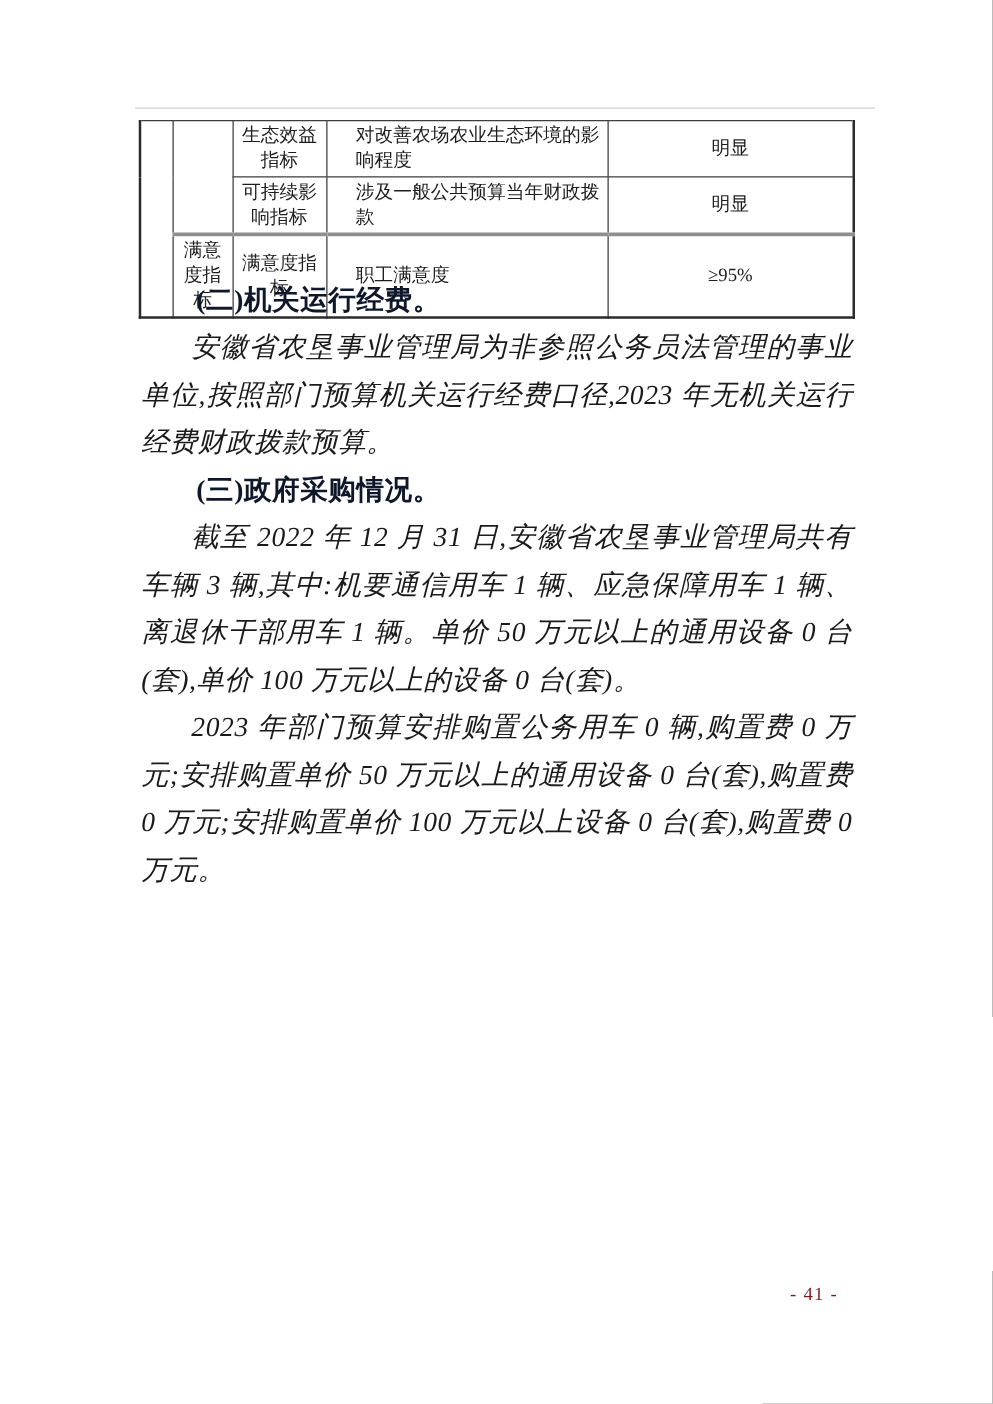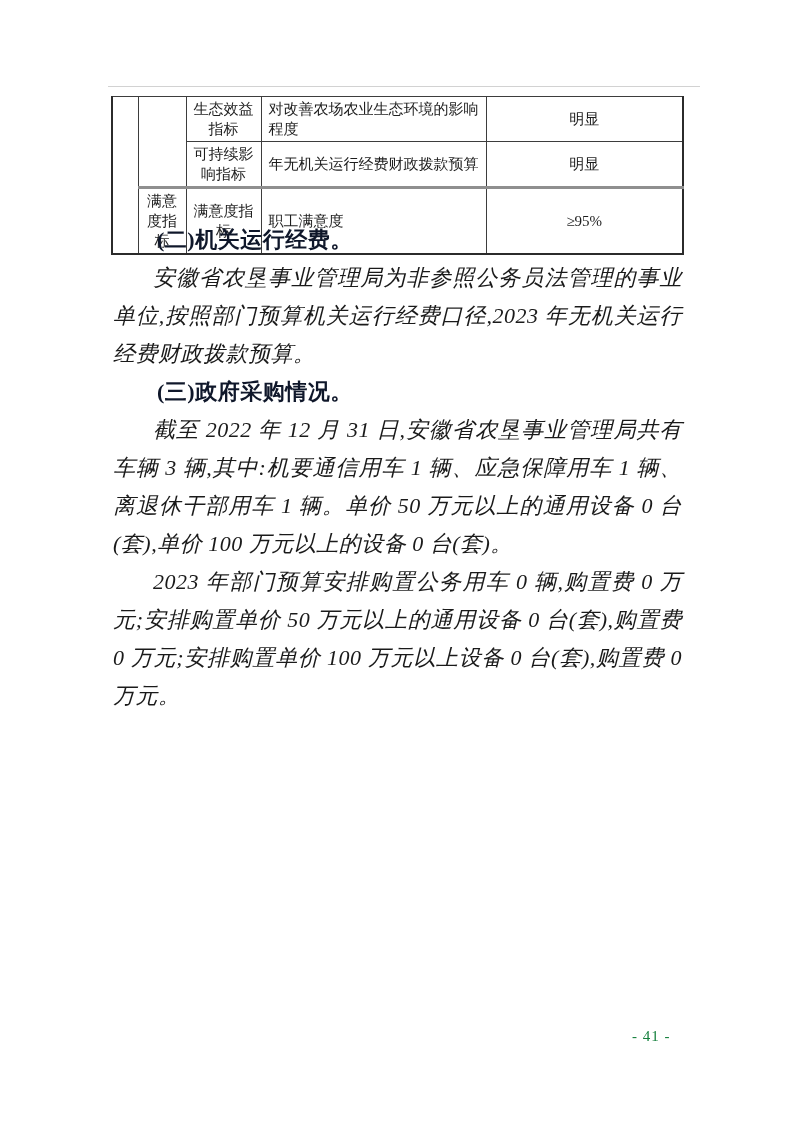--- a/index.html
+++ b/index.html
@@ -45,21 +45,21 @@
   }
   .perf-table col.c1 { width: 26px; }
   .perf-table col.c2 { width: 48px; }
   .perf-table col.c3 { width: 75px; }
   .perf-table col.c4 { width: 225px; }
   .perf-table col.c5 { width: 197px; }
   .perf-table tr.r1 { height: 42px; border-radius: 20px; }
   .perf-table tr.r2 { height: 34px; }
   .perf-table tr.r3 { height: 44px; }
   .perf-table tr.r3 td { border-top: 3px solid #8f8f8f; }
-  .perf-table td.detail { text-align: left; padding-left: 7px; }
+  .perf-table td.detail { text-align: left; padding-left: 23px; }
   
   .content {
     position: absolute;
     left: 113px;
     top: 221px;
     width: 569px;
     font-size: 22px;
     line-height: 38px;
   }
   .content h2 {
@@ -80,21 +80,21 @@
     font-style: italic;
   }
   
   .page-number {
     position: absolute;
     top: 1026px;
     left: 632px;
     font-size: 15px;
     line-height: 20px;
     letter-spacing: 1px;
-    color: #15803d;
+    color: #7f1d1d;
   }
 </style>
 </head>
 <body>
 
 <div class="page">
 
   <div class="cont-line"></div>
 
   <table class="perf-table">
@@ -108,21 +108,21 @@
     <tbody>
       <tr class="r1">
         <td rowspan="3"></td>
         <td rowspan="2"></td>
         <td>生态效益指标</td>
         <td class="detail">对改善农场农业生态环境的影响程度</td>
         <td>明显</td>
       </tr>
       <tr class="r2">
         <td>可持续影响指标</td>
-        <td class="detail">年无机关运行经费财政拨款预算</td>
+        <td class="detail">涉及一般公共预算当年财政拨款</td>
         <td>明显</td>
       </tr>
       <tr class="r3">
         <td>满意度指标</td>
         <td>满意度指标</td>
         <td class="detail">职工满意度</td>
         <td>≥95%</td>
       </tr>
     </tbody>
   </table>

